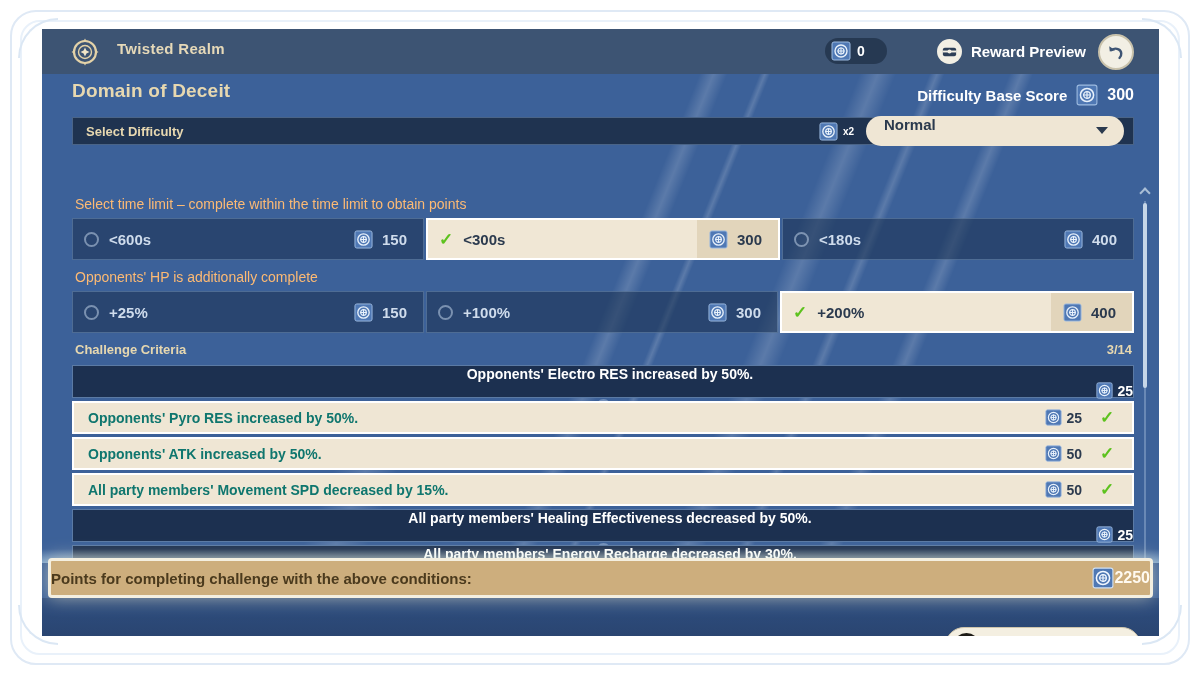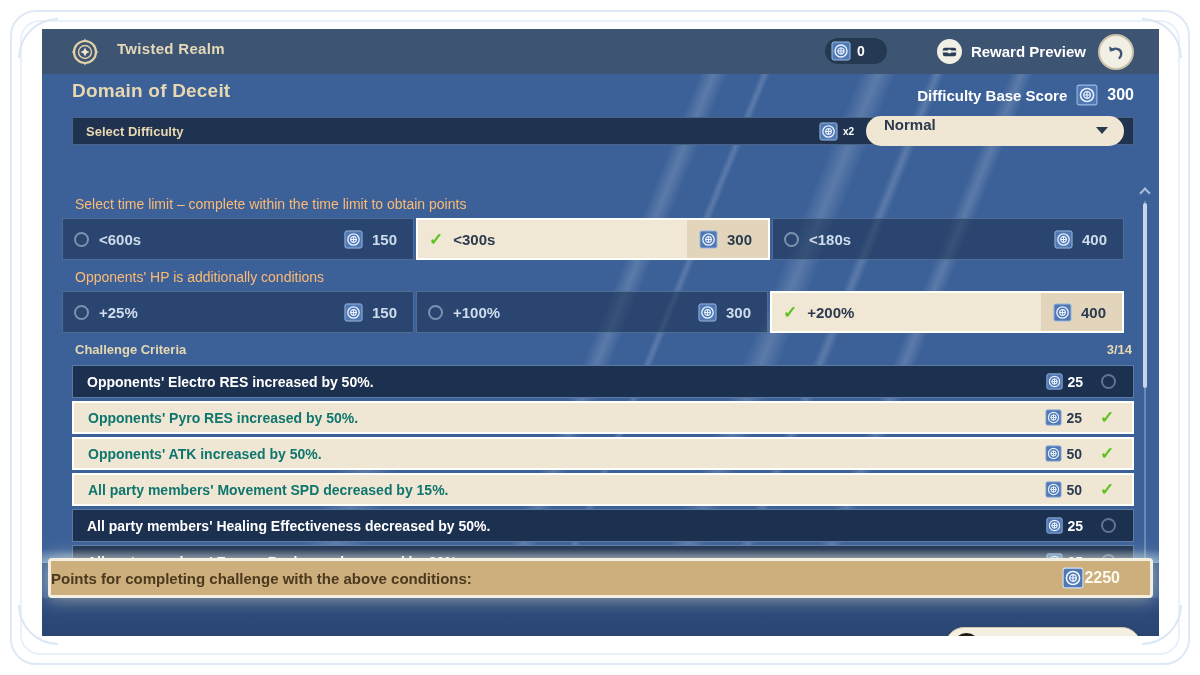--- a/index.html
+++ b/index.html
@@ -136,21 +136,21 @@
     border-right: 6px solid transparent;
     border-top: 7px solid #2b3a4e;
   }
 
   
   .section-label {
     position: absolute; left: 33px;
     font-size: 14px; font-weight: normal; color: #fdba74;
     z-index: 4;
   }
-  .opt-row { position: absolute; left: 20px; width: 1062px; height: 42px;
+  .opt-row { position: absolute; left: 30px; width: 1062px; height: 42px;
              display: flex; gap: 2px; z-index: 4; }
   .opt {
     flex: 1; height: 42px;
     display: flex; align-items: center;
     position: relative;
   }
   .opt.off {
     background: rgba(25,47,79,.55);
     border: 1px solid rgba(150,180,215,.35);
   }
@@ -190,21 +190,21 @@
   }
   .crit-list {
     position: absolute; left: 30px; top: 336px;
     width: 1062px; height: 216px; z-index: 4;
   }
   .crit {
     height: 33px; margin-bottom: 3px;
     display: flex; align-items: center;
     position: relative;
   }
-  .crit.off { background: #1c3050; border: 1px solid #5b7aa4; }
+  .crit.off { background: #1c3050; border: 1px solid #5b7aa4; flex-direction: column; }
   .crit.on  { background: #efe6d4; border: 2px solid #ffffff; }
   .crit .txt { margin-left: 14px; font-size: 14px; font-weight: bold; }
   .crit.off .txt { color: #ffffff; }
   .crit.on  .txt { color: #0f766e; }
   .crit .pts {
     margin-left: auto; display: flex; align-items: center; gap: 4px;
   }
   .crit .pts .v { font-size: 14px; font-weight: bold; }
   .crit.off .pts .v { color: #ffffff; }
   .crit.on  .pts .v { color: #2b3a4e; }
@@ -235,21 +235,21 @@
     border: 3px solid #f4efe0;
     border-radius: 4px;
     display: flex; align-items: center;
     z-index: 7;
     box-shadow: 0 0 18px rgba(255,245,210,.55);
   }
   .points-bar .lbl {
     margin-left: 0; font-size: 15px; font-weight: bold; color: #4b3a1d;
   }
   .points-bar .tot {
-    margin-left: auto; margin-right: 30px;
+    margin-left: auto; 
     display: flex; align-items: center; 
   }
   .points-bar .tot .v { font-size: 16px; font-weight: bold; color: #fffaf0; }
 
   .bottom-pane {
     position: absolute; left: 0; top: 569px; width: 100%; height: 38px;
     background: linear-gradient(180deg,#2e4e80 0%,#2a4571 100%);
     z-index: 3;
   }
   .start-btn {
@@ -399,21 +399,21 @@
             <rect x="1" y="1" width="18" height="18" rx="2" fill="#4f78b4" stroke="#9dbbe0" stroke-width="1"></rect>
             <circle cx="10" cy="10" r="6" fill="none" stroke="#e8f1fb" stroke-width="1.4"></circle>
             <circle cx="10" cy="10" r="3" fill="none" stroke="#e8f1fb" stroke-width="1.2"></circle>
             <path d="M10 6.5v7M6.5 10h7" stroke="#e8f1fb" stroke-width="1.1"></path>
           </svg>
           <span class="v">400</span>
         </span>
       </div>
     </div>
 
-  <div class="section-label" style="top:240px;">Opponents' HP is additionally conditions</div>
+  <div class="section-label" style="top:240px;">Opponents' HP is additionally complete</div>
   <div class="opt-row" id="hp-row" style="top:262px;">
       <div class="opt off">
         <span class="radio"></span>
         <span class="name">+25%</span>
         <span class="score-box">
           <svg width="19" height="19" viewBox="0 0 20 20">
             <rect x="1" y="1" width="18" height="18" rx="2" fill="#4f78b4" stroke="#9dbbe0" stroke-width="1"></rect>
             <circle cx="10" cy="10" r="6" fill="none" stroke="#e8f1fb" stroke-width="1.4"></circle>
             <circle cx="10" cy="10" r="3" fill="none" stroke="#e8f1fb" stroke-width="1.2"></circle>
             <path d="M10 6.5v7M6.5 10h7" stroke="#e8f1fb" stroke-width="1.1"></path>

